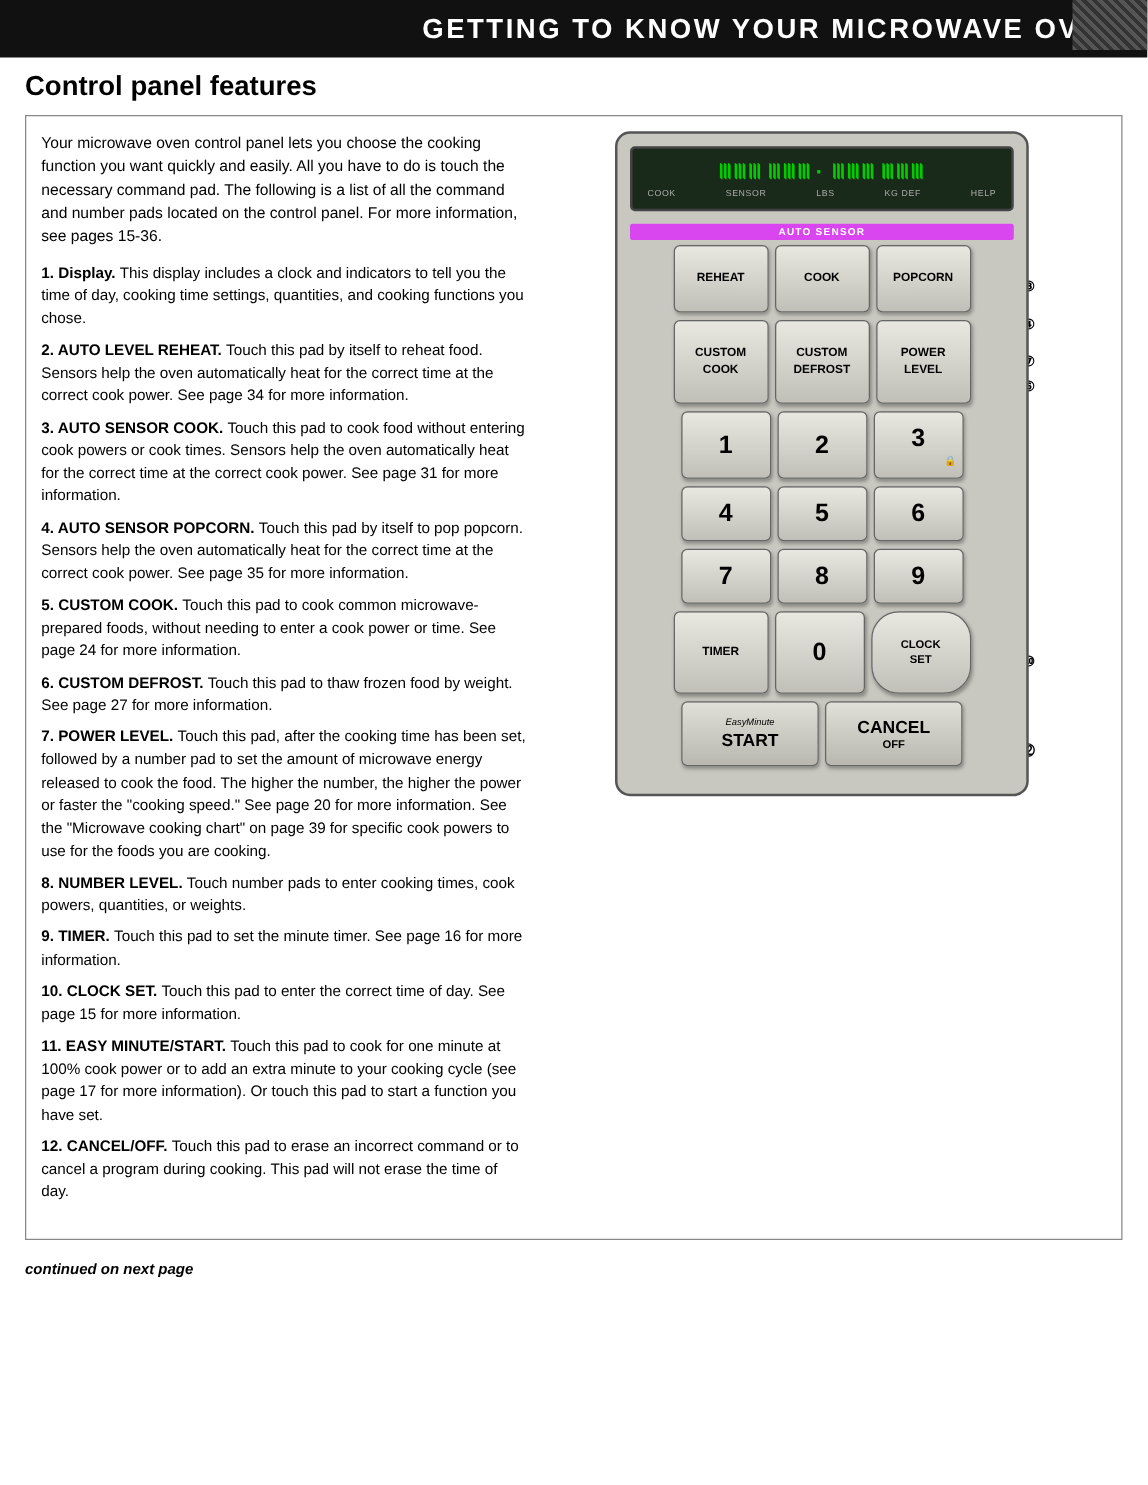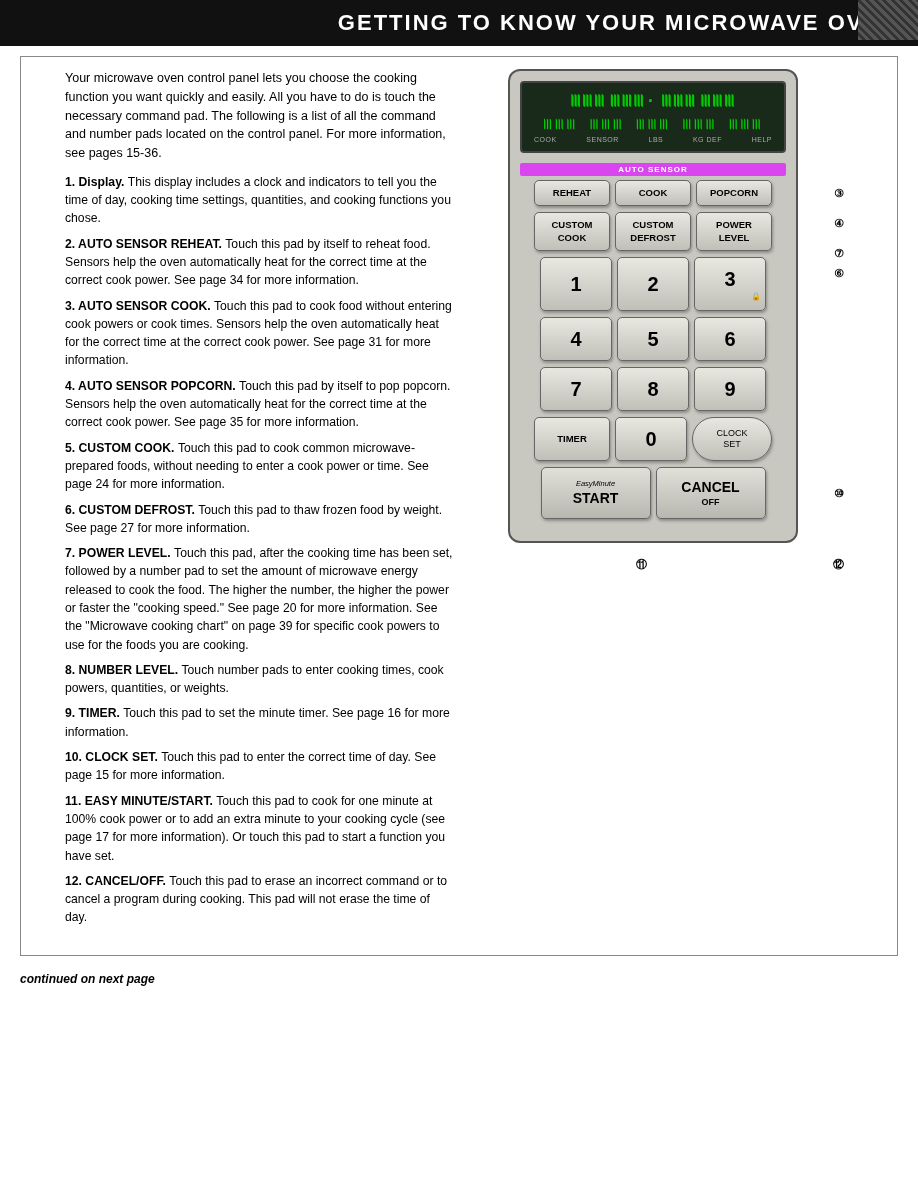--- a/index.html
+++ b/index.html
@@ -53,21 +53,20 @@
       border: 1.5px solid #888;
       padding: 12px;
       display: flex;
       gap: 16px;
       min-height: 900px;
     }
 
     .left-col {
       width: 390px;
       flex-shrink: 0;
-      margin-left: 32px;
     }
 
     .left-col p.intro {
       font-size: 12.5px;
       line-height: 1.5;
       margin-bottom: 10px;
     }
 
     .feature-list {
       list-style: none;
@@ -89,21 +88,21 @@
       flex-direction: column;
       align-items: center;
     }
 
     
     .control-panel {
       background: #c8c8c0;
       border: 2.5px solid #555;
       border-radius: 12px;
       padding: 10px 10px 16px 10px;
-      width: 290px;
+      width: 331px;
       position: relative;
     }
 
     
     .display-area {
       background: #1a2a1a;
       border: 2px solid #444;
       border-radius: 4px;
       padding: 8px 10px;
       margin-bottom: 10px;
@@ -153,21 +152,21 @@
       border-radius: 2px;
     }
 
     .ctrl-btn {
       background: linear-gradient(180deg, #e8e8e0 0%, #c0c0b8 100%);
       border: 1.5px solid #666;
       border-radius: 5px;
       font-size: 9.5px;
       font-weight: bold;
       text-align: center;
-      padding: 6px 4px;
+      padding: 20px 4px;
       cursor: pointer;
       min-width: 76px;
       line-height: 1.3;
       box-shadow: 1px 2px 3px rgba(0,0,0,0.3);
     }
 
     .ctrl-btn.num {
       min-width: 72px;
       font-size: 20px;
       font-weight: bold;
@@ -176,21 +175,21 @@
     }
 
     .ctrl-btn.timer-btn {
       font-size: 9.5px;
       font-weight: bold;
       min-width: 76px;
     }
 
     .ctrl-btn.clock-btn {
       font-size: 9px;
-      font-weight: normal;
+      font-weight: bold;
       min-width: 80px;
       line-height: 1.3;
       border-radius: 22px;
     }
 
     .ctrl-btn.start-btn {
       background: linear-gradient(180deg, #e0e0d8 0%, #b8b8b0 100%);
       min-width: 110px;
       padding: 10px 6px;
       font-size: 11px;
@@ -235,32 +234,33 @@
     }
   </style>
 </head>
 <body>
 
 <div class="header-bar">
   <span>Getting to Know Your Microwave Oven</span>
 </div>
 
 <div class="page-content">
+  <div class="section-title">Control panel features</div>
 
   <div class="main-box">
 
     <div class="left-col">
       <p class="intro">Your microwave oven control panel lets you choose the cooking function you want quickly and easily. All you have to do is touch the necessary command pad. The following is a list of all the command and number pads located on the control panel. For more information, see pages 15-36.</p>
 
       <ul class="feature-list">
         <li>
           <b>1. </b><b>Display. </b><span>This display includes a clock and indicators to tell you the time of day, cooking time settings, quantities, and cooking functions you chose.</span>
         </li>
         <li>
-          <b>2. </b><b>AUTO SENSOR REHEAT. </b><span>Touch this pad by itself to reheat food. Sensors help the oven automatically heat for the correct time at the correct cook power. See page 34 for more information.</span>
+          <b>2. </b><b>AUTO LEVEL REHEAT. </b><span>Touch this pad by itself to reheat food. Sensors help the oven automatically heat for the correct time at the correct cook power. See page 34 for more information.</span>
         </li>
         <li>
           <b>3. </b><b>AUTO SENSOR COOK. </b><span>Touch this pad to cook food without entering cook powers or cook times. Sensors help the oven automatically heat for the correct time at the correct cook power. See page 31 for more information.</span>
         </li>
         <li>
           <b>4. </b><b>AUTO SENSOR POPCORN. </b><span>Touch this pad by itself to pop popcorn. Sensors help the oven automatically heat for the correct time at the correct cook power. See page 35 for more information.</span>
         </li>
         <li>
           <b>5. </b><b>CUSTOM COOK. </b><span>Touch this pad to cook common microwave-prepared foods, without needing to enter a cook power or time. See page 24 for more information.</span>
         </li>
@@ -306,23 +306,20 @@
 
         <div class="control-panel">
 
           <div class="display-area">
             <div class="display-digits">
               <span class="digit-char">꠲꠲꠲</span>
               <span class="digit-char"> ꠲꠲꠲·</span>
               <span class="digit-char"> ꠲꠲꠲</span>
               <span class="digit-char"> ꠲꠲꠲</span>
             </div>
-            <div style="display:flex; justify-content:center; gap:4px; margin-bottom:2px;">
-              <span style="color:#0c0; font-size:16px; font-family:'Courier New'; letter-spacing:2px;">꠲꠲꠲ ꠲꠲꠲ ꠲꠲꠲ ꠲꠲꠲ ꠲꠲꠲</span>
-            </div>
             <div class="display-labels">
               <span class="display-label">COOK</span>
               <span class="display-label">SENSOR</span>
               <span class="display-label">LBS</span>
               <span class="display-label">KG DEF</span>
               <span class="display-label">HELP</span>
             </div>
           </div>
 
           <div class="auto-sensor-bar">AUTO SENSOR</div>

